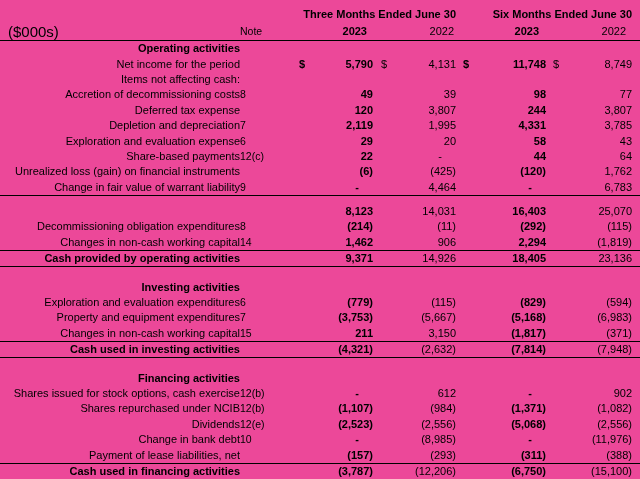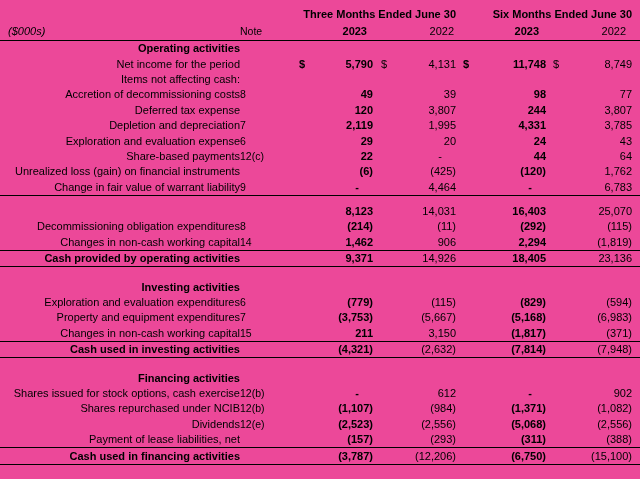--- a/index.html
+++ b/index.html
@@ -25,21 +25,21 @@
   .section .label{font-weight:bold;}
   .total .label{font-weight:bold;}
   .rule-b td{border-bottom:1.6px solid #000;}
   .amt.dash{padding-right:14px;}
   
   .h1 td{height:16px;font-weight:bold;}
   .h2 td{height:18px;border-bottom:1.6px solid #000;}
   .grp{text-align:right;}
   .grp.g1{padding-right:4px;}
   .grp.g2{padding-right:8px;}
-  .unit{font-style:italic;font-size:11px;padding-left:8px;}
+  .unit{font-size:15px;padding-left:8px;}
   .year{text-align:right;}
   .y0{padding-right:11px;}
   .y1{padding-right:6px;}
   .y2{padding-right:11px;}
   .y3{padding-right:14px;}
   .spacer td{height:auto;}
 </style>
 </head>
 <body>
 
@@ -115,21 +115,21 @@
           <td class="val c0 b"><span class="amt">2,119</span></td>
           <td class="val c1"><span class="amt">1,995</span></td>
           <td class="val c2 b"><span class="amt">4,331</span></td>
           <td class="val c3"><span class="amt">3,785</span></td>
         </tr>
         <tr class="indent">
           <td class="label">Exploration and evaluation expense</td>
           <td class="note">6</td>
           <td class="val c0 b"><span class="amt">29</span></td>
           <td class="val c1"><span class="amt">20</span></td>
-          <td class="val c2 b"><span class="amt">24</span></td>
+          <td class="val c2 b"><span class="amt">58</span></td>
           <td class="val c3"><span class="amt">43</span></td>
         </tr>
         <tr class="indent">
           <td class="label">Share-based payments</td>
           <td class="note">12(c)</td>
           <td class="val c0 b"><span class="amt">22</span></td>
           <td class="val c1"><span class="amt dash">-</span></td>
           <td class="val c2 b"><span class="amt">44</span></td>
           <td class="val c3"><span class="amt">64</span></td>
         </tr>
@@ -255,20 +255,28 @@
           <td class="val c3"><span class="amt">(1,082)</span></td>
         </tr>
         <tr class="item">
           <td class="label">Dividends</td>
           <td class="note">12(e)</td>
           <td class="val c0 b"><span class="amt">(2,523)</span></td>
           <td class="val c1"><span class="amt">(2,556)</span></td>
           <td class="val c2 b"><span class="amt">(5,068)</span></td>
           <td class="val c3"><span class="amt">(2,556)</span></td>
         </tr>
+        <tr class="item">
+          <td class="label">Change in bank debt</td>
+          <td class="note">10</td>
+          <td class="val c0 b"><span class="amt dash">-</span></td>
+          <td class="val c1"><span class="amt">(8,985)</span></td>
+          <td class="val c2 b"><span class="amt dash">-</span></td>
+          <td class="val c3"><span class="amt">(11,976)</span></td>
+        </tr>
         <tr class="item rule-b">
           <td class="label">Payment of lease liabilities, net</td>
           <td class="note"></td>
           <td class="val c0 b"><span class="amt">(157)</span></td>
           <td class="val c1"><span class="amt">(293)</span></td>
           <td class="val c2 b"><span class="amt">(311)</span></td>
           <td class="val c3"><span class="amt">(388)</span></td>
         </tr>
         <tr class="total rule-b">
           <td class="label">Cash used in financing activities</td>

